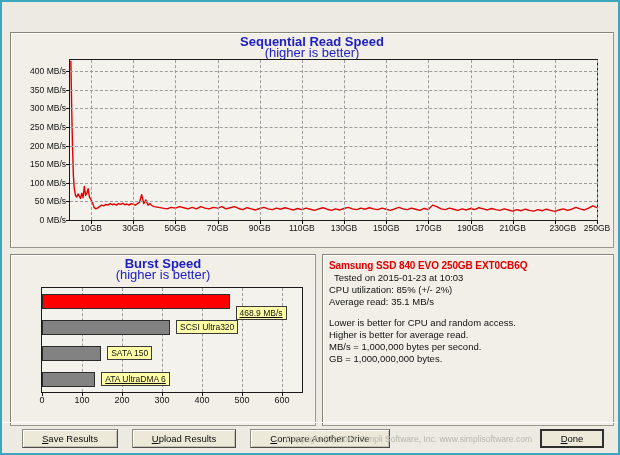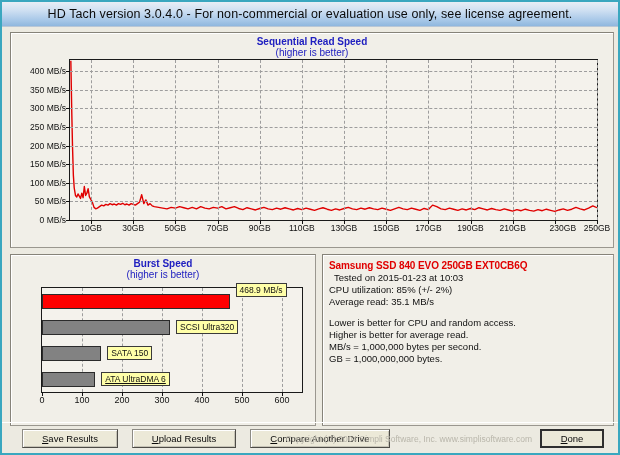--- a/index.html
+++ b/index.html
@@ -26,21 +26,21 @@
   .panel{
     position:absolute;background:#f1efe8;
     border:1px solid #9a978f;border-top-color:#868379;border-left-color:#868379;
     box-shadow:inset 1px 1px 0 #ffffff;
     box-sizing:border-box;
   }
   
   #seqPanel{left:8px;top:30px;width:604px;height:216px;}
   .chart-title{
     position:absolute;width:100%;text-align:center;color:#2020c0;
-    font-size:10px;line-height:11px;font-weight:bold;top:3px;
+    font-size:13px;line-height:11px;font-weight:bold;top:3px;
   }
   .chart-title .sub{font-weight:normal;}
   #seqPlot{
     position:absolute;left:58px;top:26px;width:529px;height:162px;
     background:#f4f2ec;border:1px solid #1a1a1a;box-sizing:border-box;
   }
   .ylab{
     position:absolute;right:100%;margin-right:4px;font-size:8.5px;color:#111;
     white-space:nowrap;transform:translateY(-50%);text-align:right;
   }
@@ -102,23 +102,20 @@
   #copyright{
     position:absolute;right:86px;top:11px;font-size:8.5px;color:#b9b6ab;
     white-space:nowrap;
   }
 </style>
 </head>
 <body>
 
 <div id="app">
 
-  <div class="titlebar">
-    <span class="t">HD Tach version 3.0.4.0  - For non-commercial or evaluation use only, see license agreement.</span>
-  </div>
 
   <div class="panel" id="seqPanel">
     <div class="chart-title">
       <span>Sequential Read Speed</span><br>
       <span class="sub">(higher is better)</span>
     </div>
     <div id="seqPlot">
       <svg id="seqSvg" width="100%" height="100%" viewBox="0 0 527 160" preserveAspectRatio="none" style="position:absolute;left:0;top:0;">
           <polyline points="0.84,0.74 1.69,48.37 2.53,87.07 3.37,115.35 4.22,128.00 5.48,135.44 6.75,136.93 8.01,133.95 9.28,136.19 10.54,138.42 11.80,133.21 13.07,137.67 14.33,126.51 15.60,135.44 16.86,133.21 18.13,128.74 19.39,136.93 20.66,139.16 22.34,142.14 24.03,147.35 25.72,148.84 27.40,148.09 29.51,146.60 31.62,145.12 33.73,145.86 35.84,144.37 37.94,145.12 40.05,143.63 42.16,144.74 44.27,144.00 46.38,145.12 48.48,143.63 50.59,144.37 52.70,143.26 54.81,144.74 56.92,144.00 59.02,145.12 61.13,143.63 63.24,144.37 65.35,145.12 67.46,143.63 69.56,142.14 71.67,134.70 73.78,143.63 75.89,139.91 78.00,145.12 80.10,143.63 82.21,145.86 84.32,146.60 88.54,147.35 92.75,148.09 96.97,148.84 101.18,147.35 105.40,148.09 109.62,146.60 113.83,147.72 118.05,148.84 122.26,147.35 126.48,148.84 130.70,146.60 134.91,148.09 139.13,148.84 143.34,147.35 147.56,148.09 151.78,146.60 155.99,148.84 160.21,147.72 164.42,146.60 168.64,148.47 172.86,149.58 177.07,147.72 181.29,148.84 185.50,149.95 189.72,148.47 193.94,147.35 198.15,148.84 202.37,149.58 206.58,148.09 210.80,149.21 215.02,147.72 219.23,148.84 223.45,149.95 227.66,148.47 231.88,149.58 236.10,148.09 240.31,149.21 244.53,150.33 248.74,148.84 252.96,147.72 257.18,149.21 261.39,150.33 265.61,148.84 269.82,149.95 274.04,148.47 278.26,147.35 282.47,148.84 286.69,149.58 290.90,148.09 295.12,149.21 299.34,147.72 303.55,148.84 307.77,149.58 311.98,148.09 316.20,149.21 320.42,150.33 324.63,148.84 328.85,147.35 333.06,148.84 337.28,149.58 341.50,148.09 345.71,149.21 349.93,150.33 354.14,148.47 358.36,149.58 362.58,145.12 366.79,146.60 371.01,148.84 375.22,149.58 379.44,148.09 383.66,149.21 387.87,150.33 392.09,148.84 396.30,149.95 400.52,148.47 404.74,149.58 408.95,147.72 413.17,148.84 417.38,149.95 421.60,148.47 425.82,149.58 430.03,150.33 434.25,148.84 438.46,149.95 442.68,151.07 446.90,149.58 451.11,150.70 455.33,149.21 459.54,150.33 463.76,151.07 467.98,149.58 472.19,150.70 476.41,149.21 480.62,150.33 484.84,151.44 489.06,149.95 493.27,148.84 497.49,150.33 501.70,149.21 505.92,147.35 510.14,148.84 514.35,149.95 518.57,148.09 522.78,145.86 527.00,147.72" fill="none" stroke="#e00000" stroke-width="1.4" vector-effect="non-scaling-stroke" stroke-linejoin="round"></polyline>
         </svg>
@@ -210,21 +207,21 @@
         <div class="bxtick" style="left: 80px;"></div>
         <div class="bxlab" style="left: 120px;">300</div>
         <div class="bxtick" style="left: 120px;"></div>
         <div class="bxlab" style="left: 160px;">400</div>
         <div class="bxtick" style="left: 160px;"></div>
         <div class="bxlab" style="left: 200px;">500</div>
         <div class="bxtick" style="left: 200px;"></div>
         <div class="bxlab" style="left: 240px;">600</div>
         <div class="bxtick" style="left: 240px;"></div>
         <div class="bar red" style="top: 5.5px; width: 187.56px; height: 15px;"></div>
-        <div class="callout" style="top: 2px; left: 193.56px;">468.9 MB/s</div>
+        <div class="callout" style="top: 25px; left: 193.56px; text-decoration: underline;">468.9 MB/s</div>
         <div class="bar gray" style="top: 31.5px; width: 128px; height: 15px;"></div>
         <div class="callout" style="top: 39px; left: 134px;">SCSI Ultra320</div>
         <div class="bar gray" style="top: 57.5px; width: 59.2px; height: 15px;"></div>
         <div class="callout" style="top: 65px; left: 65.2px;">SATA 150</div>
         <div class="bar gray" style="top: 83.5px; width: 53.2px; height: 15px;"></div>
         <div class="callout" style="top: 91px; left: 59.2px; text-decoration: underline;">ATA UltraDMA 6</div>
       </div>
   </div>
 
   <div class="panel" id="infoPanel">

